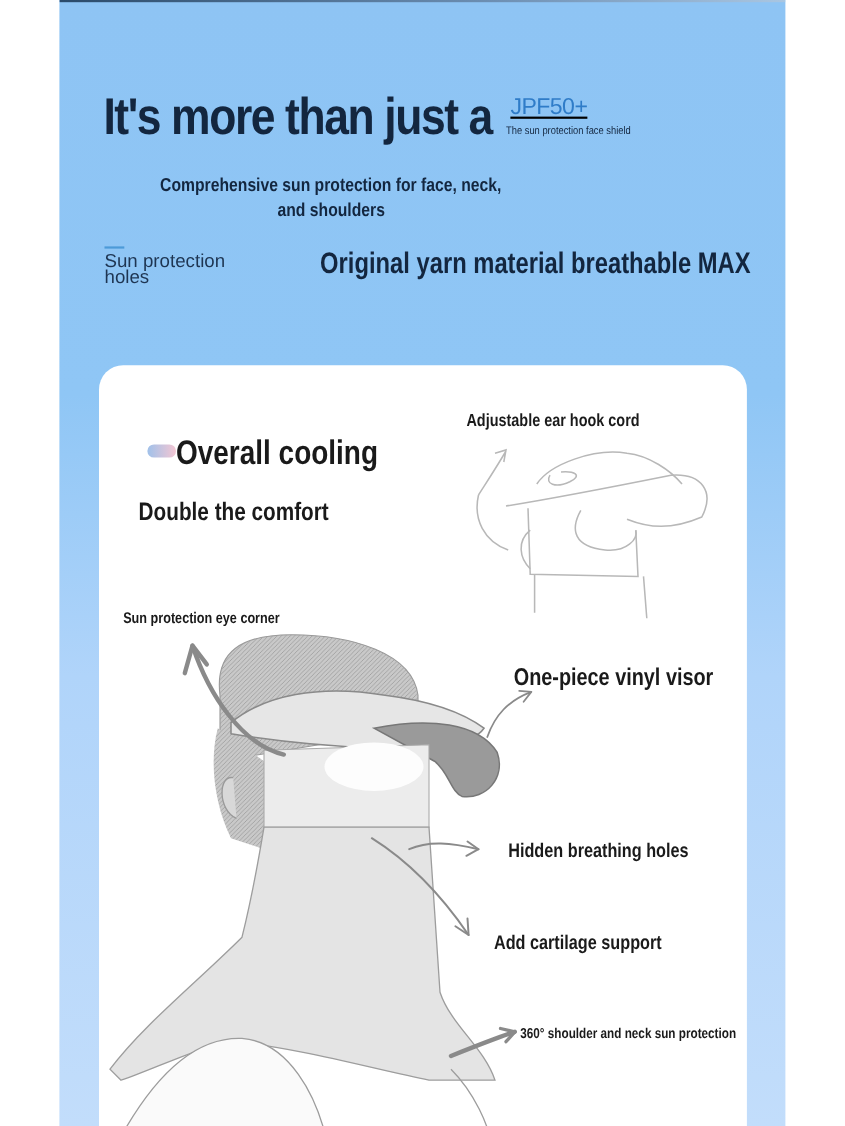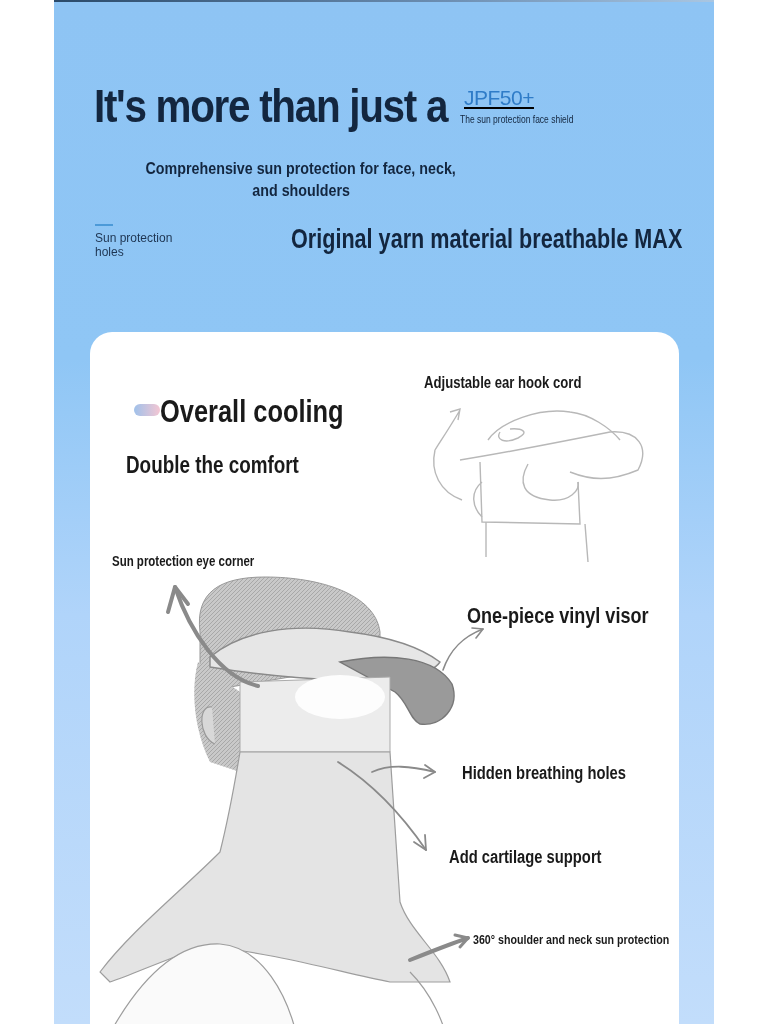--- a/index.html
+++ b/index.html
@@ -21,21 +21,21 @@
   }
   .badge { position: absolute; left: 410px; top: 86px; text-decoration: underline; }
   .badge-main { color: #2f7cc8; font-size: 21px; letter-spacing: -0.5px; display:block;
     background: linear-gradient(90deg, rgba(80,120,170,0.0), rgba(80,120,170,0.0)); }
   .badge-sub { position:absolute; left: -4px; top: 28px; color: #13263f; font-size: 10px; white-space: nowrap;
     transform: scaleX(0.85); transform-origin: left; }
   .sub1 { position: absolute; left: 0; width: 410px; top: 158px; text-align: center;
     color: #13263f; font-size: 17px; line-height: 22px; font-weight: bold; margin-left: 42px; }
   .sub1 span { display: inline-block; transform: scaleX(0.84); }
   .accent-bar { position: absolute; left: 41px; top: 224px; width: 18px; height: 2px; background: #4c9ad8; }
-  .maskword { position: absolute; left: 41px; top: 231px; color: #1e3552; font-size: 12px; line-height: 14px; }
+  .maskword { position: absolute; left: 41px; top: 231px; color: #1e3552; font-size: 17px; line-height: 14px; }
   .bigline { position: absolute; left: 237px; top: 224px; color: #13263f; font-size: 27px; font-weight: bold;
     white-space: nowrap; transform: scaleX(0.8); transform-origin: left; }
   .card {
     position: absolute; left: 36px; top: 332px; width: 589px; height: 720px; background: #ffffff;
     border-radius: 22px;
   }
   .lbl { position: absolute; color: #1a1a1a; font-weight: bold; white-space: nowrap;
     transform-origin: left; }
   .dot { position: absolute; left: 44px; top: 72px; width: 26px; height: 12px; border-radius: 6px;
     background: linear-gradient(90deg, #8fb6e6, #f2bccb); opacity: 0.85; }

